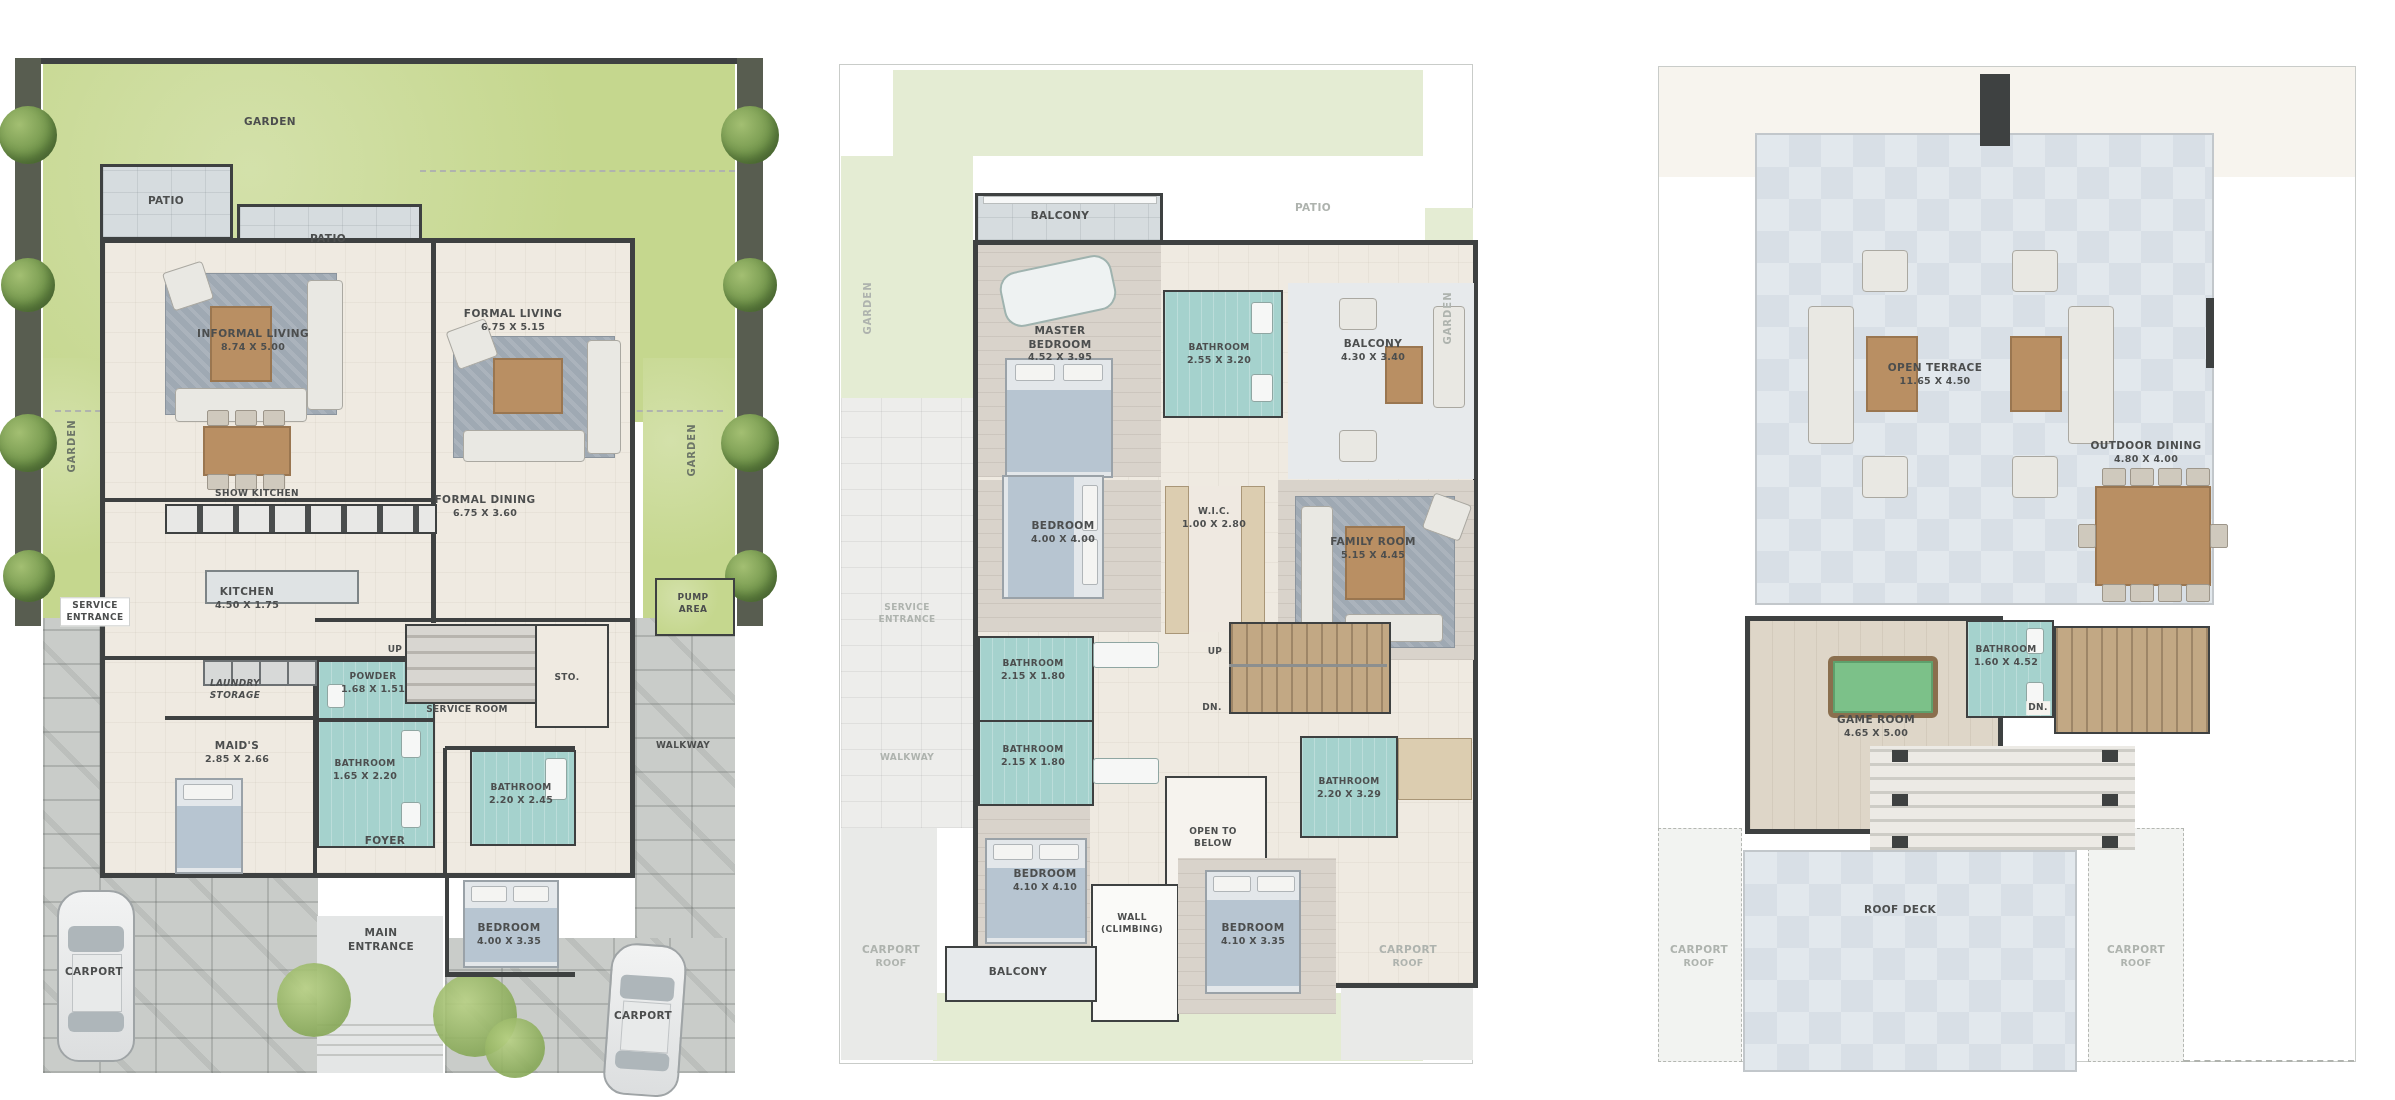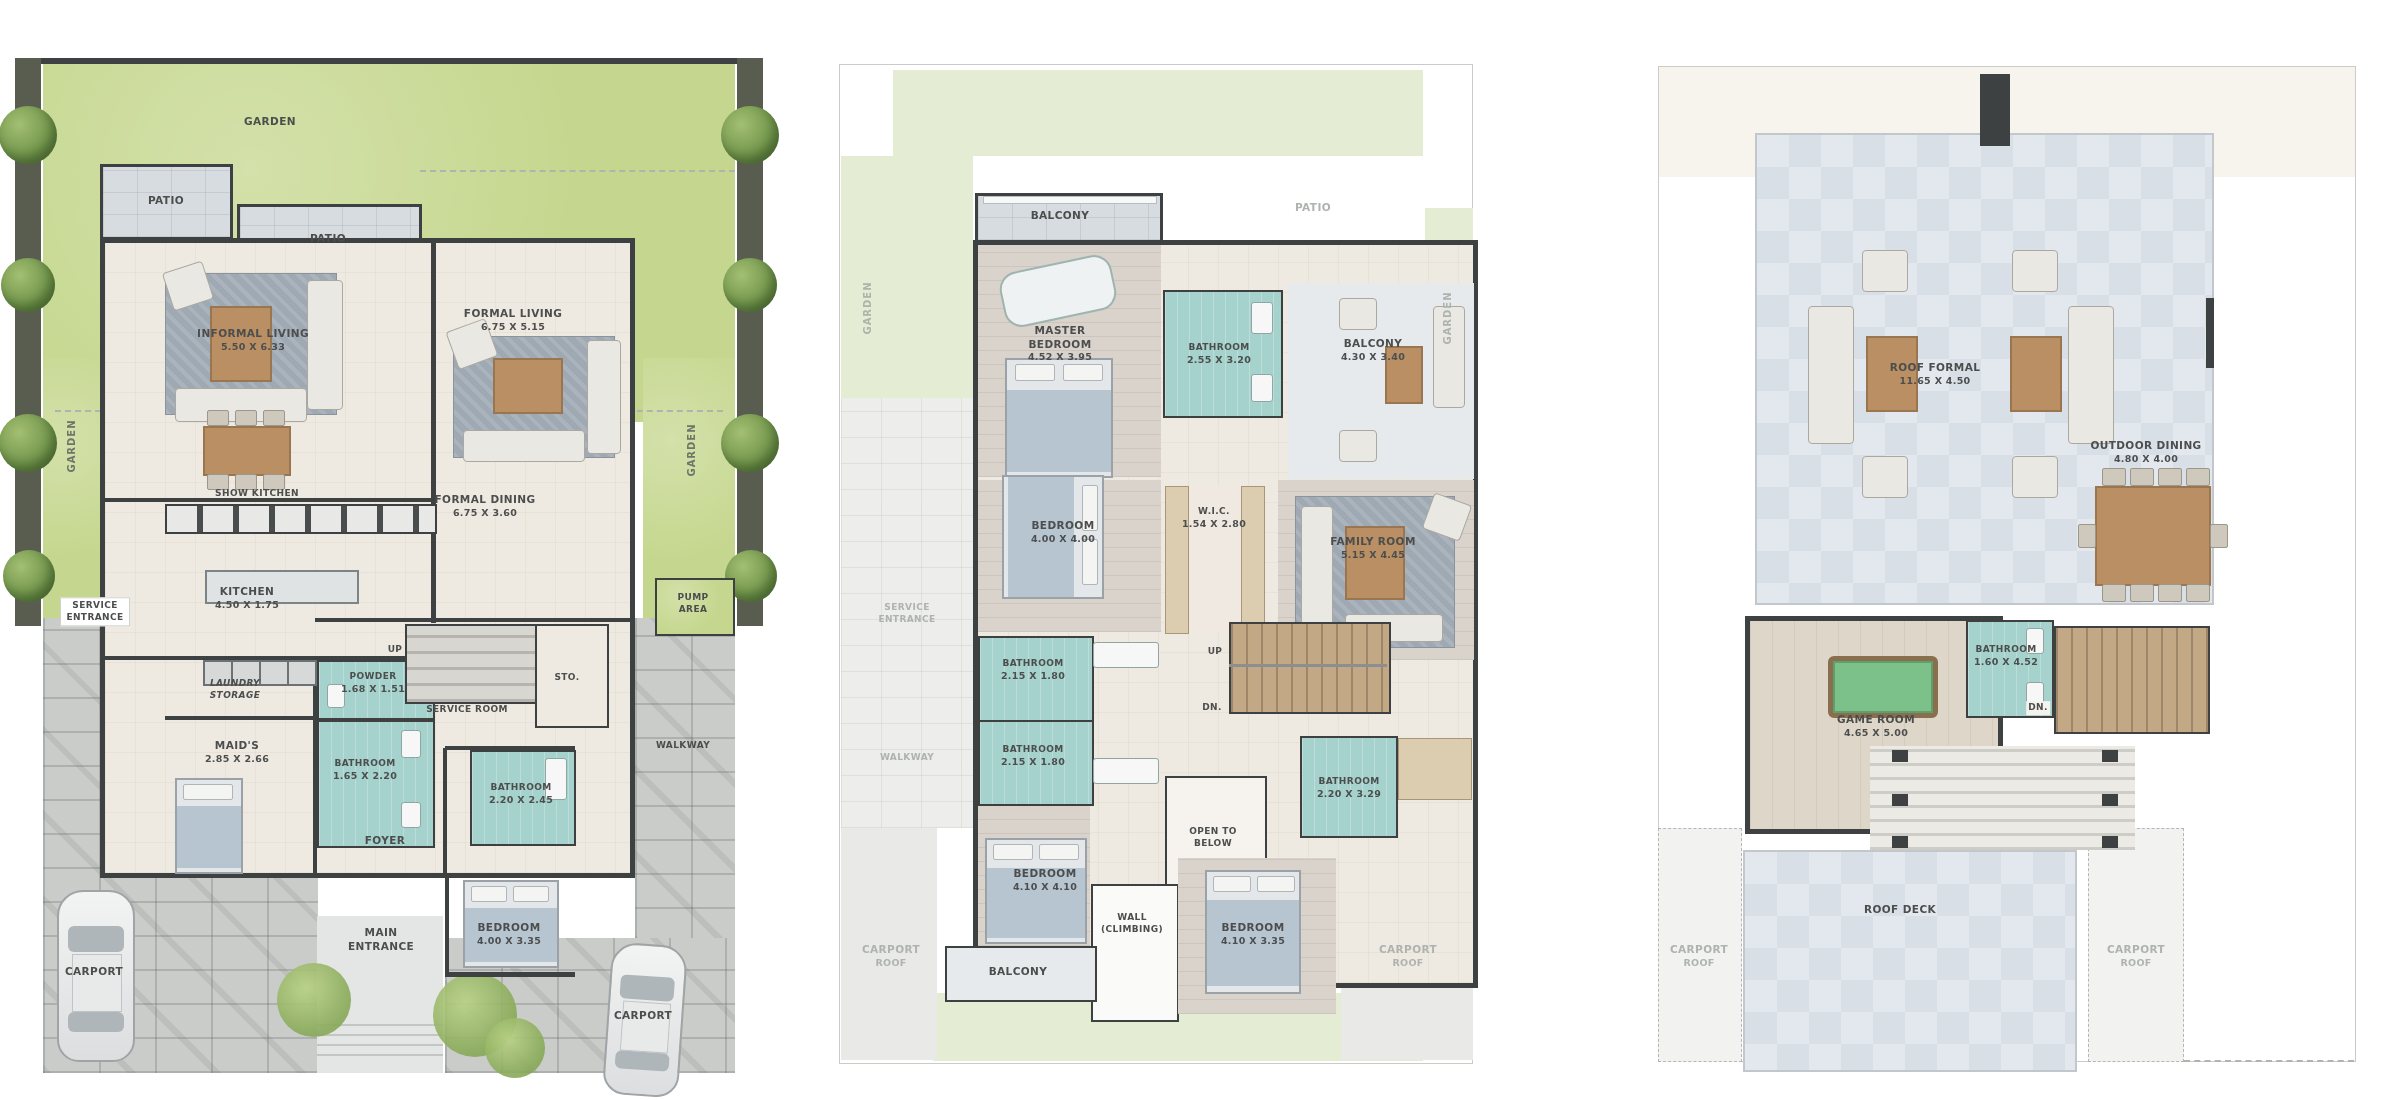--- a/index.html
+++ b/index.html
@@ -183,21 +183,21 @@
       <div class="win" style="top:30px;height:24px;"></div>
       <div class="roof" style="top:56px;height:48px;"></div>
       <div class="win" style="top:106px;height:18px;"></div>
     </div>
 
     <div class="lbl" style="left:255px;top:64px;"><span>GARDEN</span></div>
     <div class="vlbl" style="left:56px;top:388px;"><span>GARDEN</span></div>
     <div class="vlbl" style="left:676px;top:392px;"><span>GARDEN</span></div>
     <div class="lbl" style="left:151px;top:143px;"><span>PATIO</span></div>
     <div class="lbl" style="left:313px;top:181px;"><span>PATIO</span></div>
-    <div class="lbl" style="left:238px;top:282px;"><span>INFORMAL LIVING</span><span class="dims">5.50 X 6.33</span></div>
+    <div class="lbl" style="left:238px;top:282px;"><span>INFORMAL LIVING</span><span class="dims">8.74 X 5.00</span></div>
     <div class="lbl" style="left:498px;top:262px;"><span>FORMAL LIVING</span><span class="dims">6.75 X 5.15</span></div>
     <div class="lbl" style="left:470px;top:448px;"><span>FORMAL DINING</span><span class="dims">6.75 X 3.60</span></div>
     <div class="lbl small" style="left:242px;top:436px;"><span>SHOW KITCHEN</span></div>
     <div class="lbl" style="left:232px;top:540px;"><span>KITCHEN</span><span class="dims">4.50 X 1.75</span></div>
     <div class="lbl small" style="left:80px;top:554px;background:#fff;padding:2px 3px;border:1px solid #cfd1cf;white-space:normal;width:62px;"><span>SERVICE ENTRANCE</span></div>
     <div class="lbl small" style="left:220px;top:632px;white-space:normal;width:70px;font-style:italic;"><span>LAUNDRY STORAGE</span></div>
     <div class="lbl small" style="left:358px;top:625px;"><span>POWDER</span><span class="dims">1.68 X 1.51</span></div>
     <div class="lbl" style="left:222px;top:694px;"><span>MAID'S</span><span class="dims">2.85 X 2.66</span></div>
     <div class="lbl small" style="left:350px;top:712px;"><span>BATHROOM</span><span class="dims">1.65 X 2.20</span></div>
     <div class="lbl small" style="left:380px;top:592px;"><span>UP</span></div>
@@ -301,21 +301,21 @@
     <div class="lbl" style="left:227px;top:158px;"><span>BALCONY</span></div>
     <div class="lbl ghost" style="left:480px;top:150px;"><span>PATIO</span></div>
     <div class="vlbl ghost" style="left:34px;top:250px;"><span>GARDEN</span></div>
     <div class="vlbl ghost" style="left:614px;top:260px;"><span>GARDEN</span></div>
     <div class="lbl ghost small" style="left:74px;top:556px;white-space:normal;width:64px;"><span>SERVICE ENTRANCE</span></div>
     <div class="lbl ghost small" style="left:74px;top:700px;"><span>WALKWAY</span></div>
     <div class="lbl" style="left:227px;top:286px;white-space:normal;width:90px;"><span>MASTER BEDROOM</span><span class="dims">4.52 X 3.95</span></div>
     <div class="lbl small" style="left:386px;top:296px;"><span>BATHROOM</span><span class="dims">2.55 X 3.20</span></div>
     <div class="lbl" style="left:540px;top:292px;"><span>BALCONY</span><span class="dims">4.30 X 3.40</span></div>
     <div class="lbl" style="left:230px;top:474px;"><span>BEDROOM</span><span class="dims">4.00 X 4.00</span></div>
-    <div class="lbl small" style="left:381px;top:460px;"><span>W.I.C.</span><span class="dims">1.54 X 2.80</span></div>
+    <div class="lbl small" style="left:381px;top:460px;"><span>W.I.C.</span><span class="dims">1.00 X 2.80</span></div>
     <div class="lbl" style="left:540px;top:490px;"><span>FAMILY ROOM</span><span class="dims">5.15 X 4.45</span></div>
     <div class="lbl small" style="left:200px;top:612px;"><span>BATHROOM</span><span class="dims">2.15 X 1.80</span></div>
     <div class="lbl small" style="left:200px;top:698px;"><span>BATHROOM</span><span class="dims">2.15 X 1.80</span></div>
     <div class="lbl small" style="left:382px;top:594px;"><span>UP</span></div>
     <div class="lbl small" style="left:379px;top:650px;"><span>DN.</span></div>
     <div class="lbl small" style="left:380px;top:780px;white-space:normal;width:64px;"><span>OPEN</span> <span>TO BELOW</span></div>
     <div class="lbl small" style="left:516px;top:730px;"><span>BATHROOM</span><span class="dims">2.20 X 3.29</span></div>
     <div class="lbl" style="left:212px;top:822px;"><span>BEDROOM</span><span class="dims">4.10 X 4.10</span></div>
     <div class="lbl small" style="left:299px;top:866px;white-space:normal;width:70px;"><span>WALL</span> <span>(CLIMBING)</span></div>
     <div class="lbl" style="left:420px;top:876px;"><span>BEDROOM</span><span class="dims">4.10 X 3.35</span></div>
@@ -370,21 +370,21 @@
     <div class="abs wall z" style="left:452px;top:692px;width:16px;height:12px;"></div>
     <div class="abs wall z" style="left:452px;top:736px;width:16px;height:12px;"></div>
     <div class="abs wall z" style="left:452px;top:778px;width:16px;height:12px;"></div>
 
     <div class="abs check" style="left:93px;top:792px;width:330px;height:218px;border:2px solid #c2c7cb;"></div>
 
     <div class="abs dash" style="left:8px;top:770px;width:84px;height:234px;background:#f2f3f1;"></div>
     <div class="abs dash" style="left:438px;top:770px;width:96px;height:234px;background:#f2f3f1;"></div>
     <div class="abs dash-h" style="left:534px;top:1002px;width:170px;height:0;"></div>
 
-    <div class="lbl" style="left:285px;top:316px;"><span>ROOF FORMAL</span><span class="dims">11.65 X 4.50</span></div>
+    <div class="lbl" style="left:285px;top:316px;"><span>OPEN TERRACE</span><span class="dims">11.65 X 4.50</span></div>
     <div class="lbl" style="left:496px;top:394px;"><span>OUTDOOR DINING</span><span class="dims">4.80 X 4.00</span></div>
     <div class="lbl" style="left:226px;top:668px;"><span>GAME ROOM</span><span class="dims">4.65 X 5.00</span></div>
     <div class="lbl small" style="left:356px;top:598px;white-space:normal;width:66px;"><span>BATHROOM</span><span class="dims">1.60 X 4.52</span></div>
     <div class="lbl small" style="left:388px;top:650px;background:#f6f3ee;padding:1px 2px;"><span>DN.</span></div>
     <div class="lbl" style="left:250px;top:852px;"><span>ROOF DECK</span></div>
     <div class="lbl ghost" style="left:49px;top:898px;white-space:normal;width:64px;"><span>CARPORT</span><span class="dims">ROOF</span></div>
     <div class="lbl ghost" style="left:486px;top:898px;white-space:normal;width:64px;"><span>CARPORT</span><span class="dims">ROOF</span></div>
   </div>
 
 </div>

